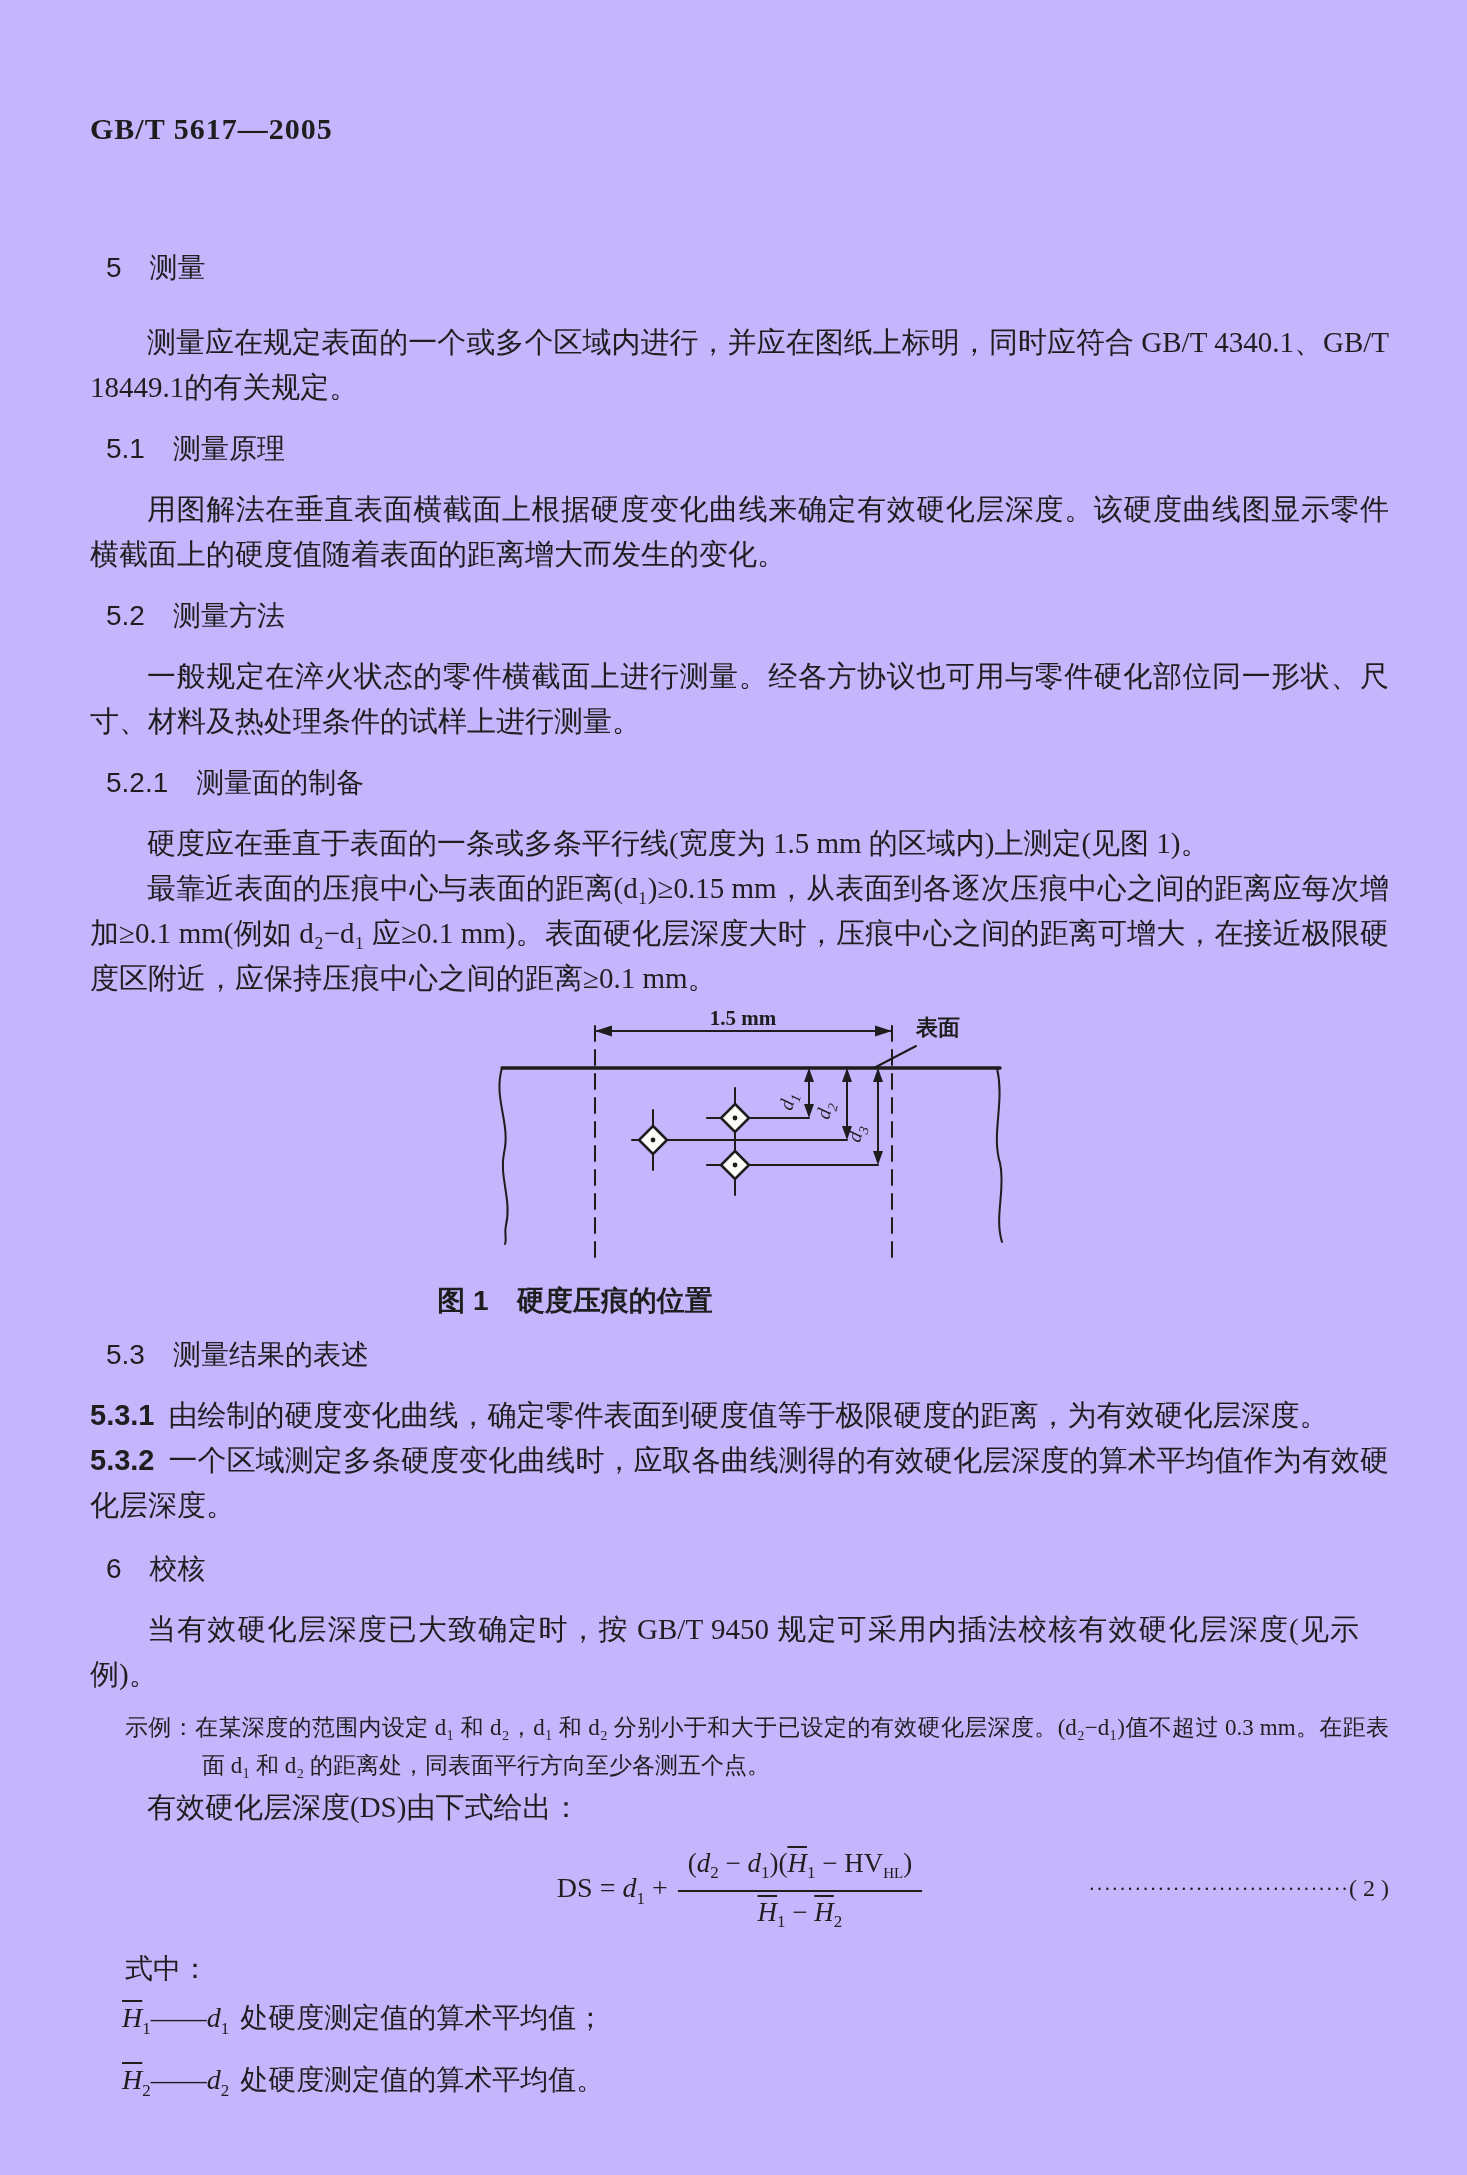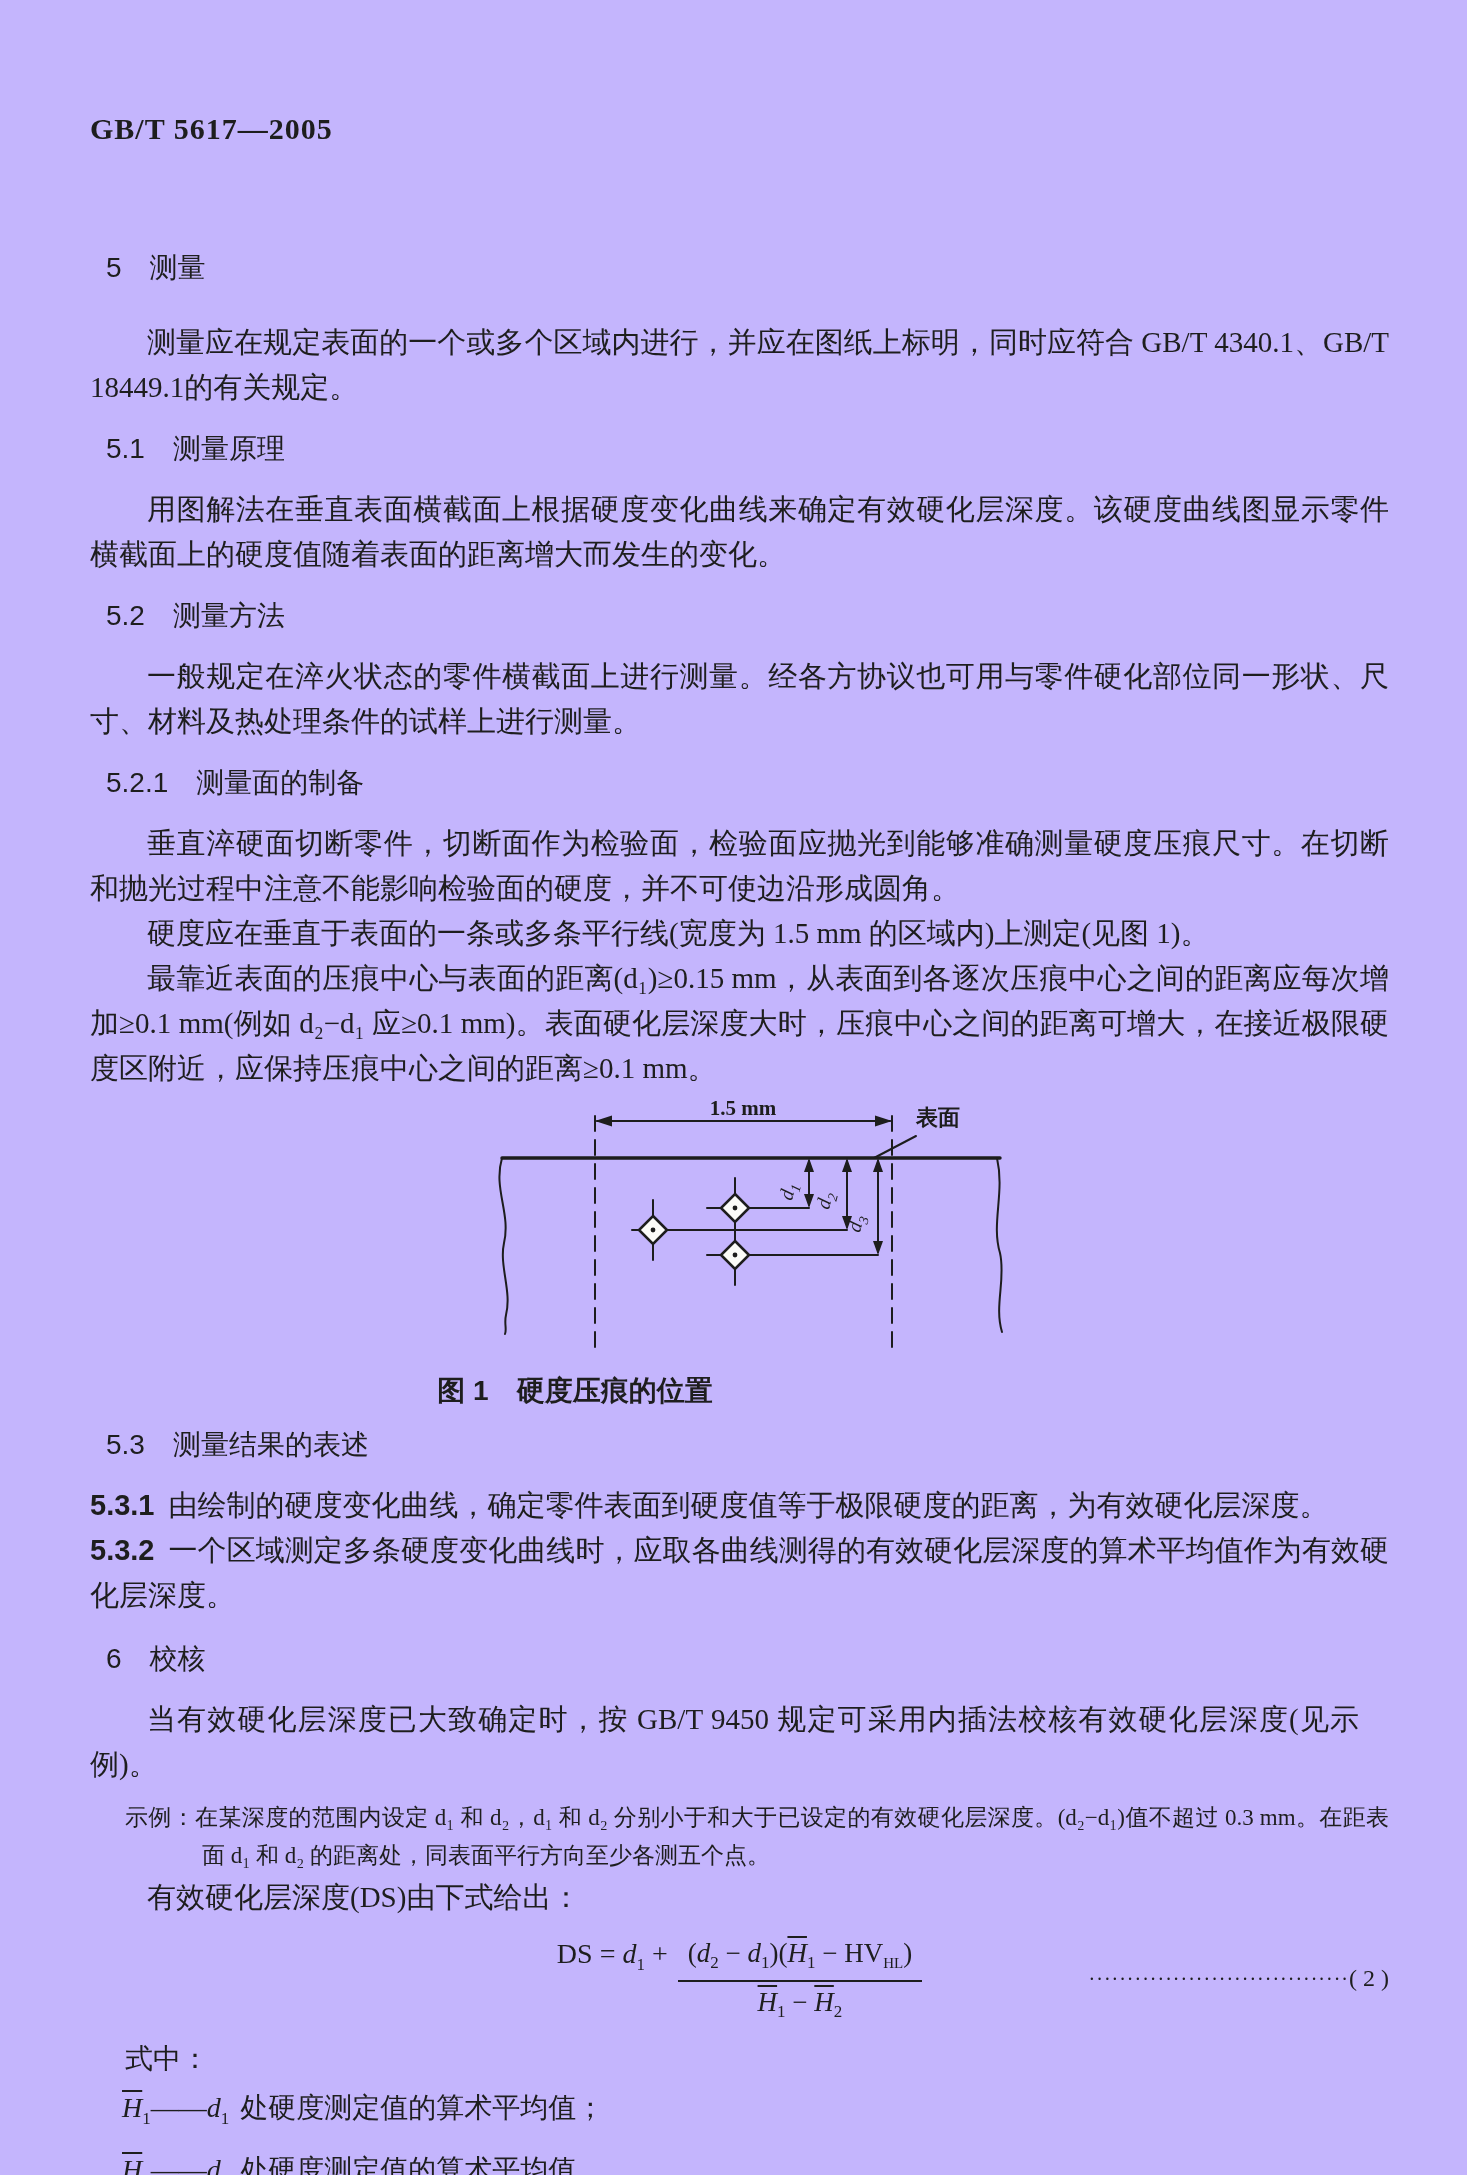--- a/index.html
+++ b/index.html
@@ -56,21 +56,21 @@
     padding-left:77px;text-indent:-77px;
   }
   .formula-intro{margin-top:5px;}
 
   
   .formula-row{
     position:relative;margin-top:10px;height:100px;
     display:flex;align-items:center;justify-content:center;
   }
   .formula{
-    display:flex;
+    display:flex;align-items:center;
     font-size:28px;font-family:"Liberation Serif",serif;
   }
   .formula i{font-style:italic;}
   .formula sub,.where-def sub{font-size:17px;}
   sub.smallsub{font-size:15px;letter-spacing:0;}
   .frac{display:inline-block;text-align:center;margin-left:10px;font-size:27px;}
   .frac .fr-num{display:block;border-bottom:2.5px solid #1e1e1e;padding:0 10px 7px;}
   .frac .fr-den{display:block;padding-top:5px;}
   .ovl{text-decoration:overline;}
   .eqno{
@@ -104,21 +104,20 @@
   <p class="body indent">用图解法在垂直表面横截面上根据硬度变化曲线来确定有效硬化层深度。该硬度曲线图显示零件横截面上的硬度值随着表面的距离增大而发生的变化。</p>
 
   <div class="h2">
     <span class="hnum">5.2</span><span>测量方法</span>
   </div>
   <p class="body indent">一般规定在淬火状态的零件横截面上进行测量。经各方协议也可用与零件硬化部位同一形状、尺寸、材料及热处理条件的试样上进行测量。</p>
 
   <div class="h2">
     <span class="hnum">5.2.1</span><span>测量面的制备</span>
   </div>
-  <p class="body indent">垂直淬硬面切断零件，切断面作为检验面，检验面应抛光到能够准确测量硬度压痕尺寸。在切断和抛光过程中注意不能影响检验面的硬度，并不可使边沿形成圆角。</p>
 
   <p class="body indent">硬度应在垂直于表面的一条或多条平行线(宽度为 1.5 mm 的区域内)上测定(见图 1)。</p>
   <p class="body indent">最靠近表面的压痕中心与表面的距离(d₁)≥0.15 mm，从表面到各逐次压痕中心之间的距离应每次增加≥0.1 mm(例如 d₂−d₁ 应≥0.1 mm)。表面硬化层深度大时，压痕中心之间的距离可增大，在接近极限硬度区附近，应保持压痕中心之间的距离≥0.1 mm。</p>
 
   <div class="figure-wrap">
     <svg width="700" height="265" viewBox="0 0 700 265">
       <g stroke="#1d1d1d" fill="none" stroke-width="2" stroke-linecap="round">
 
         <path d="M142,57 C133,88 151,112 144,142 C139,165 152,190 146,214 C144,222 147,228 145,233"></path>
 

